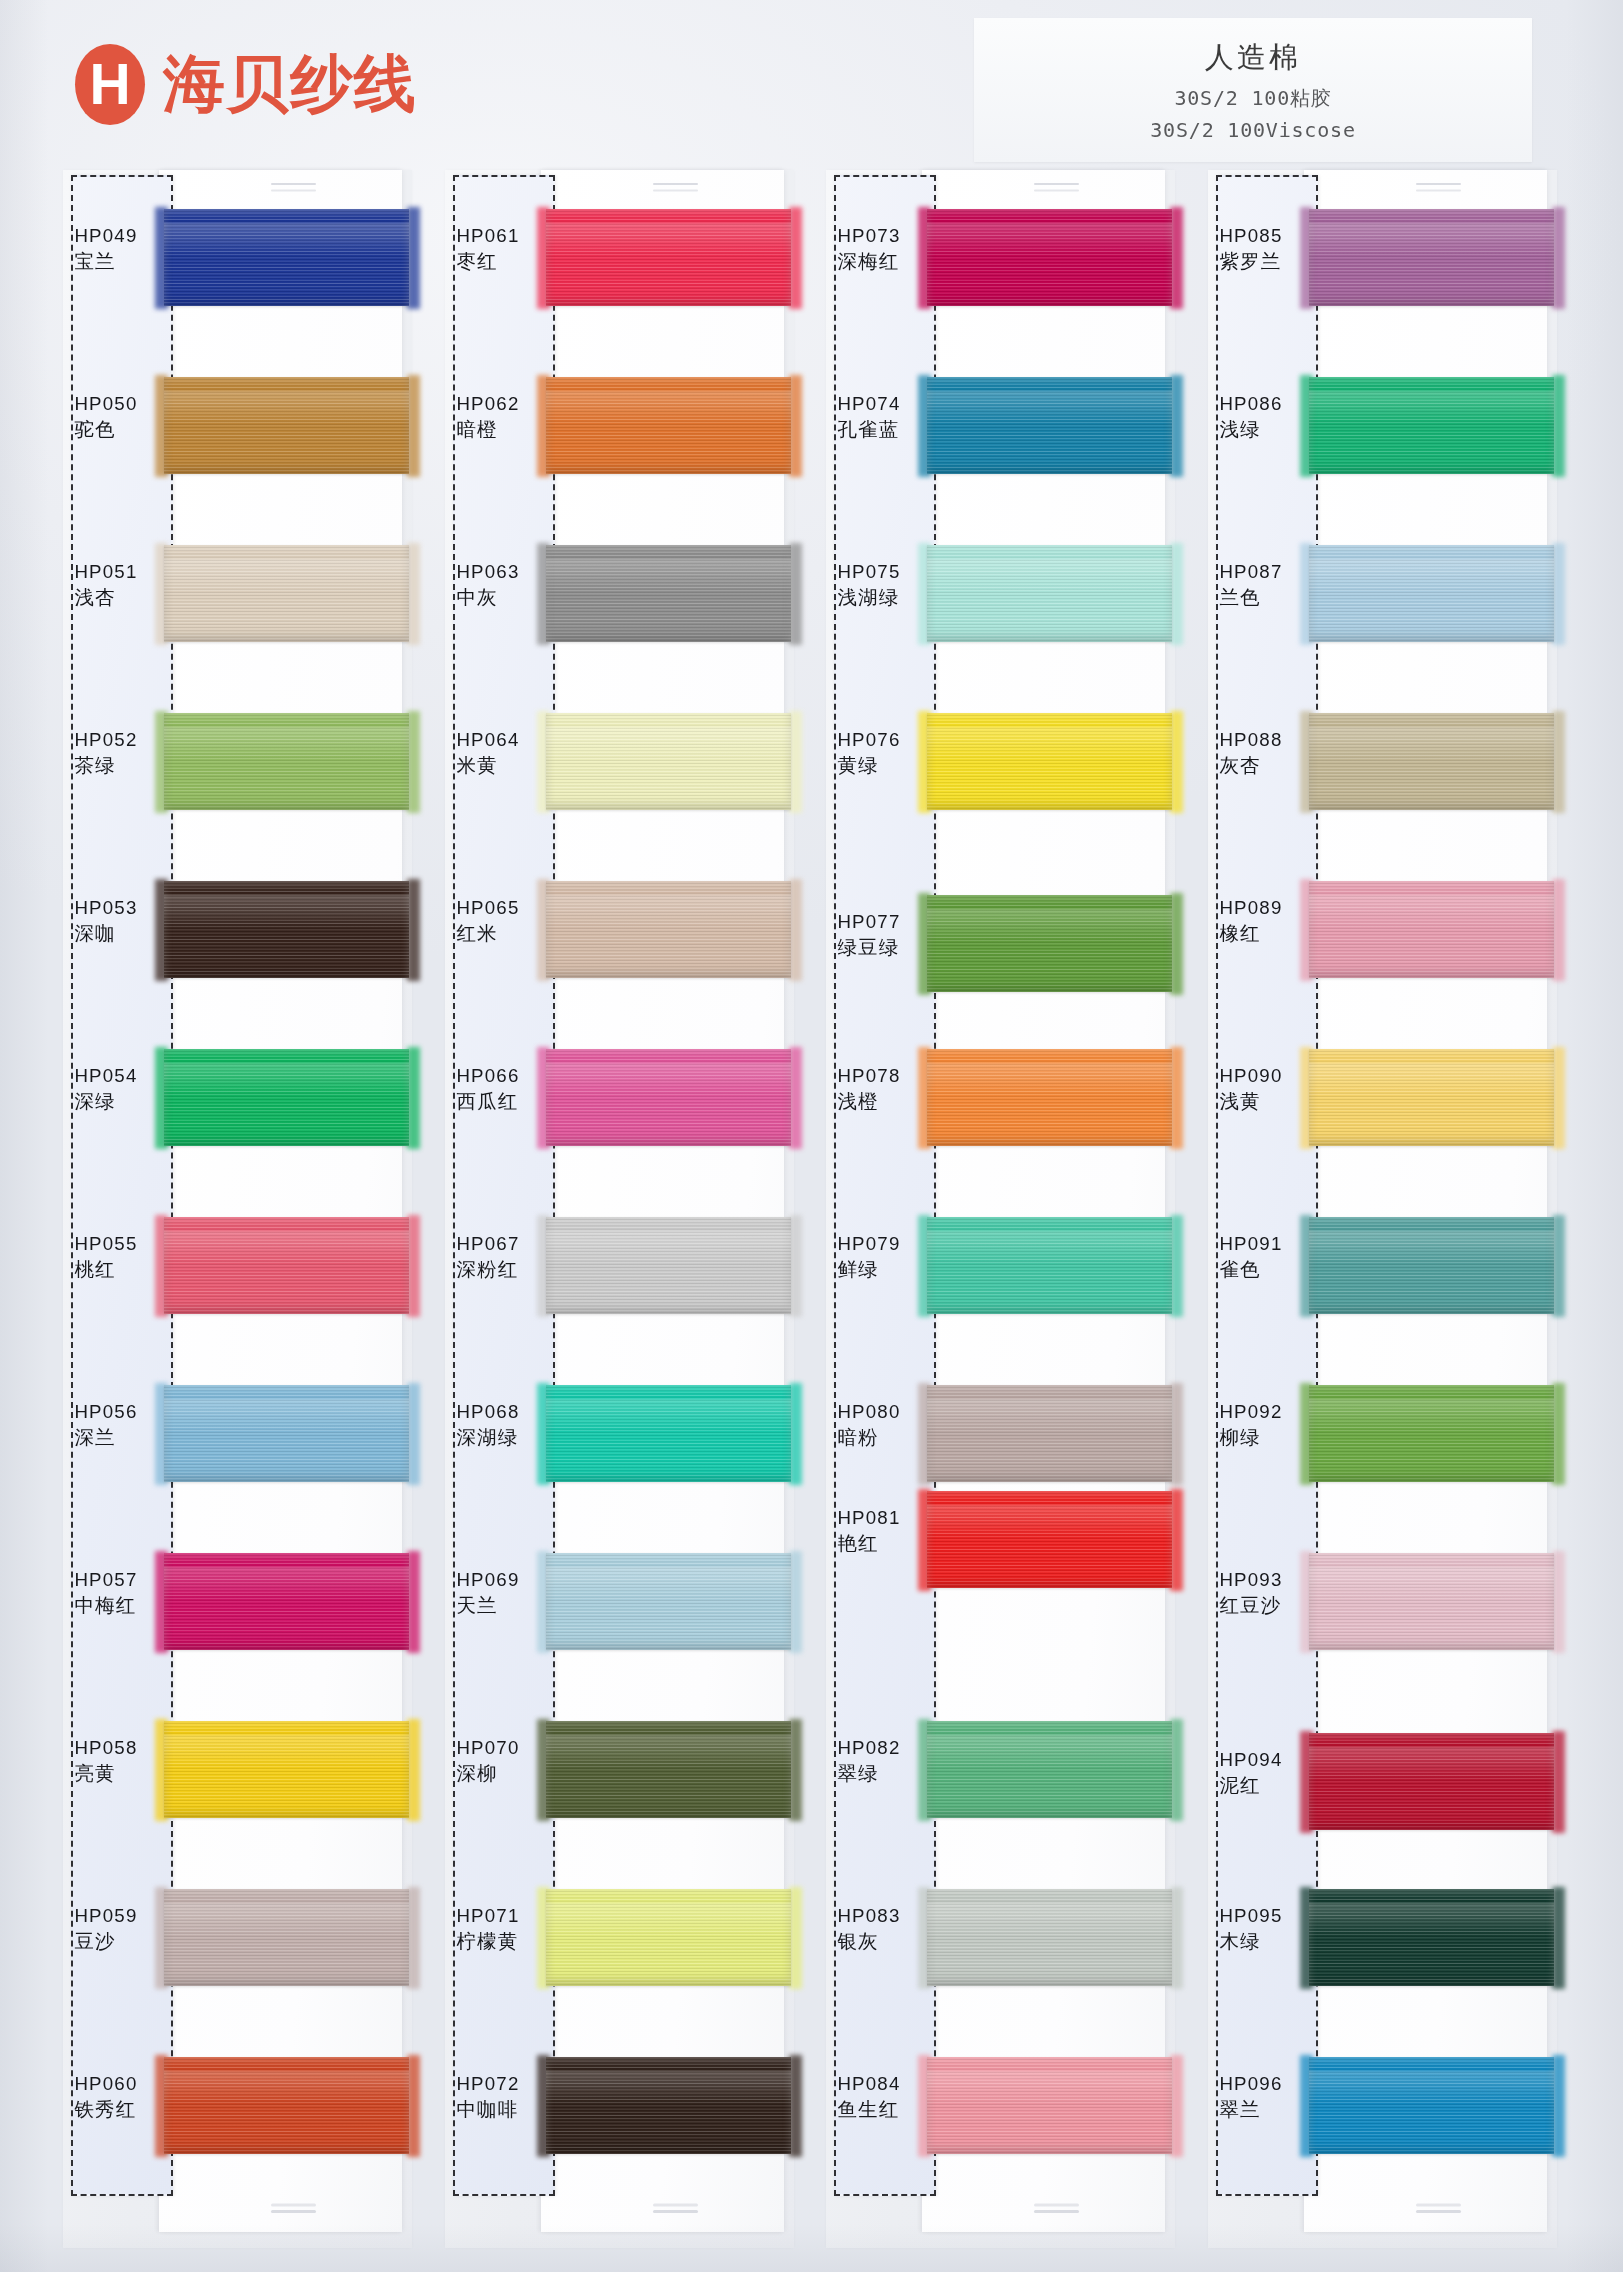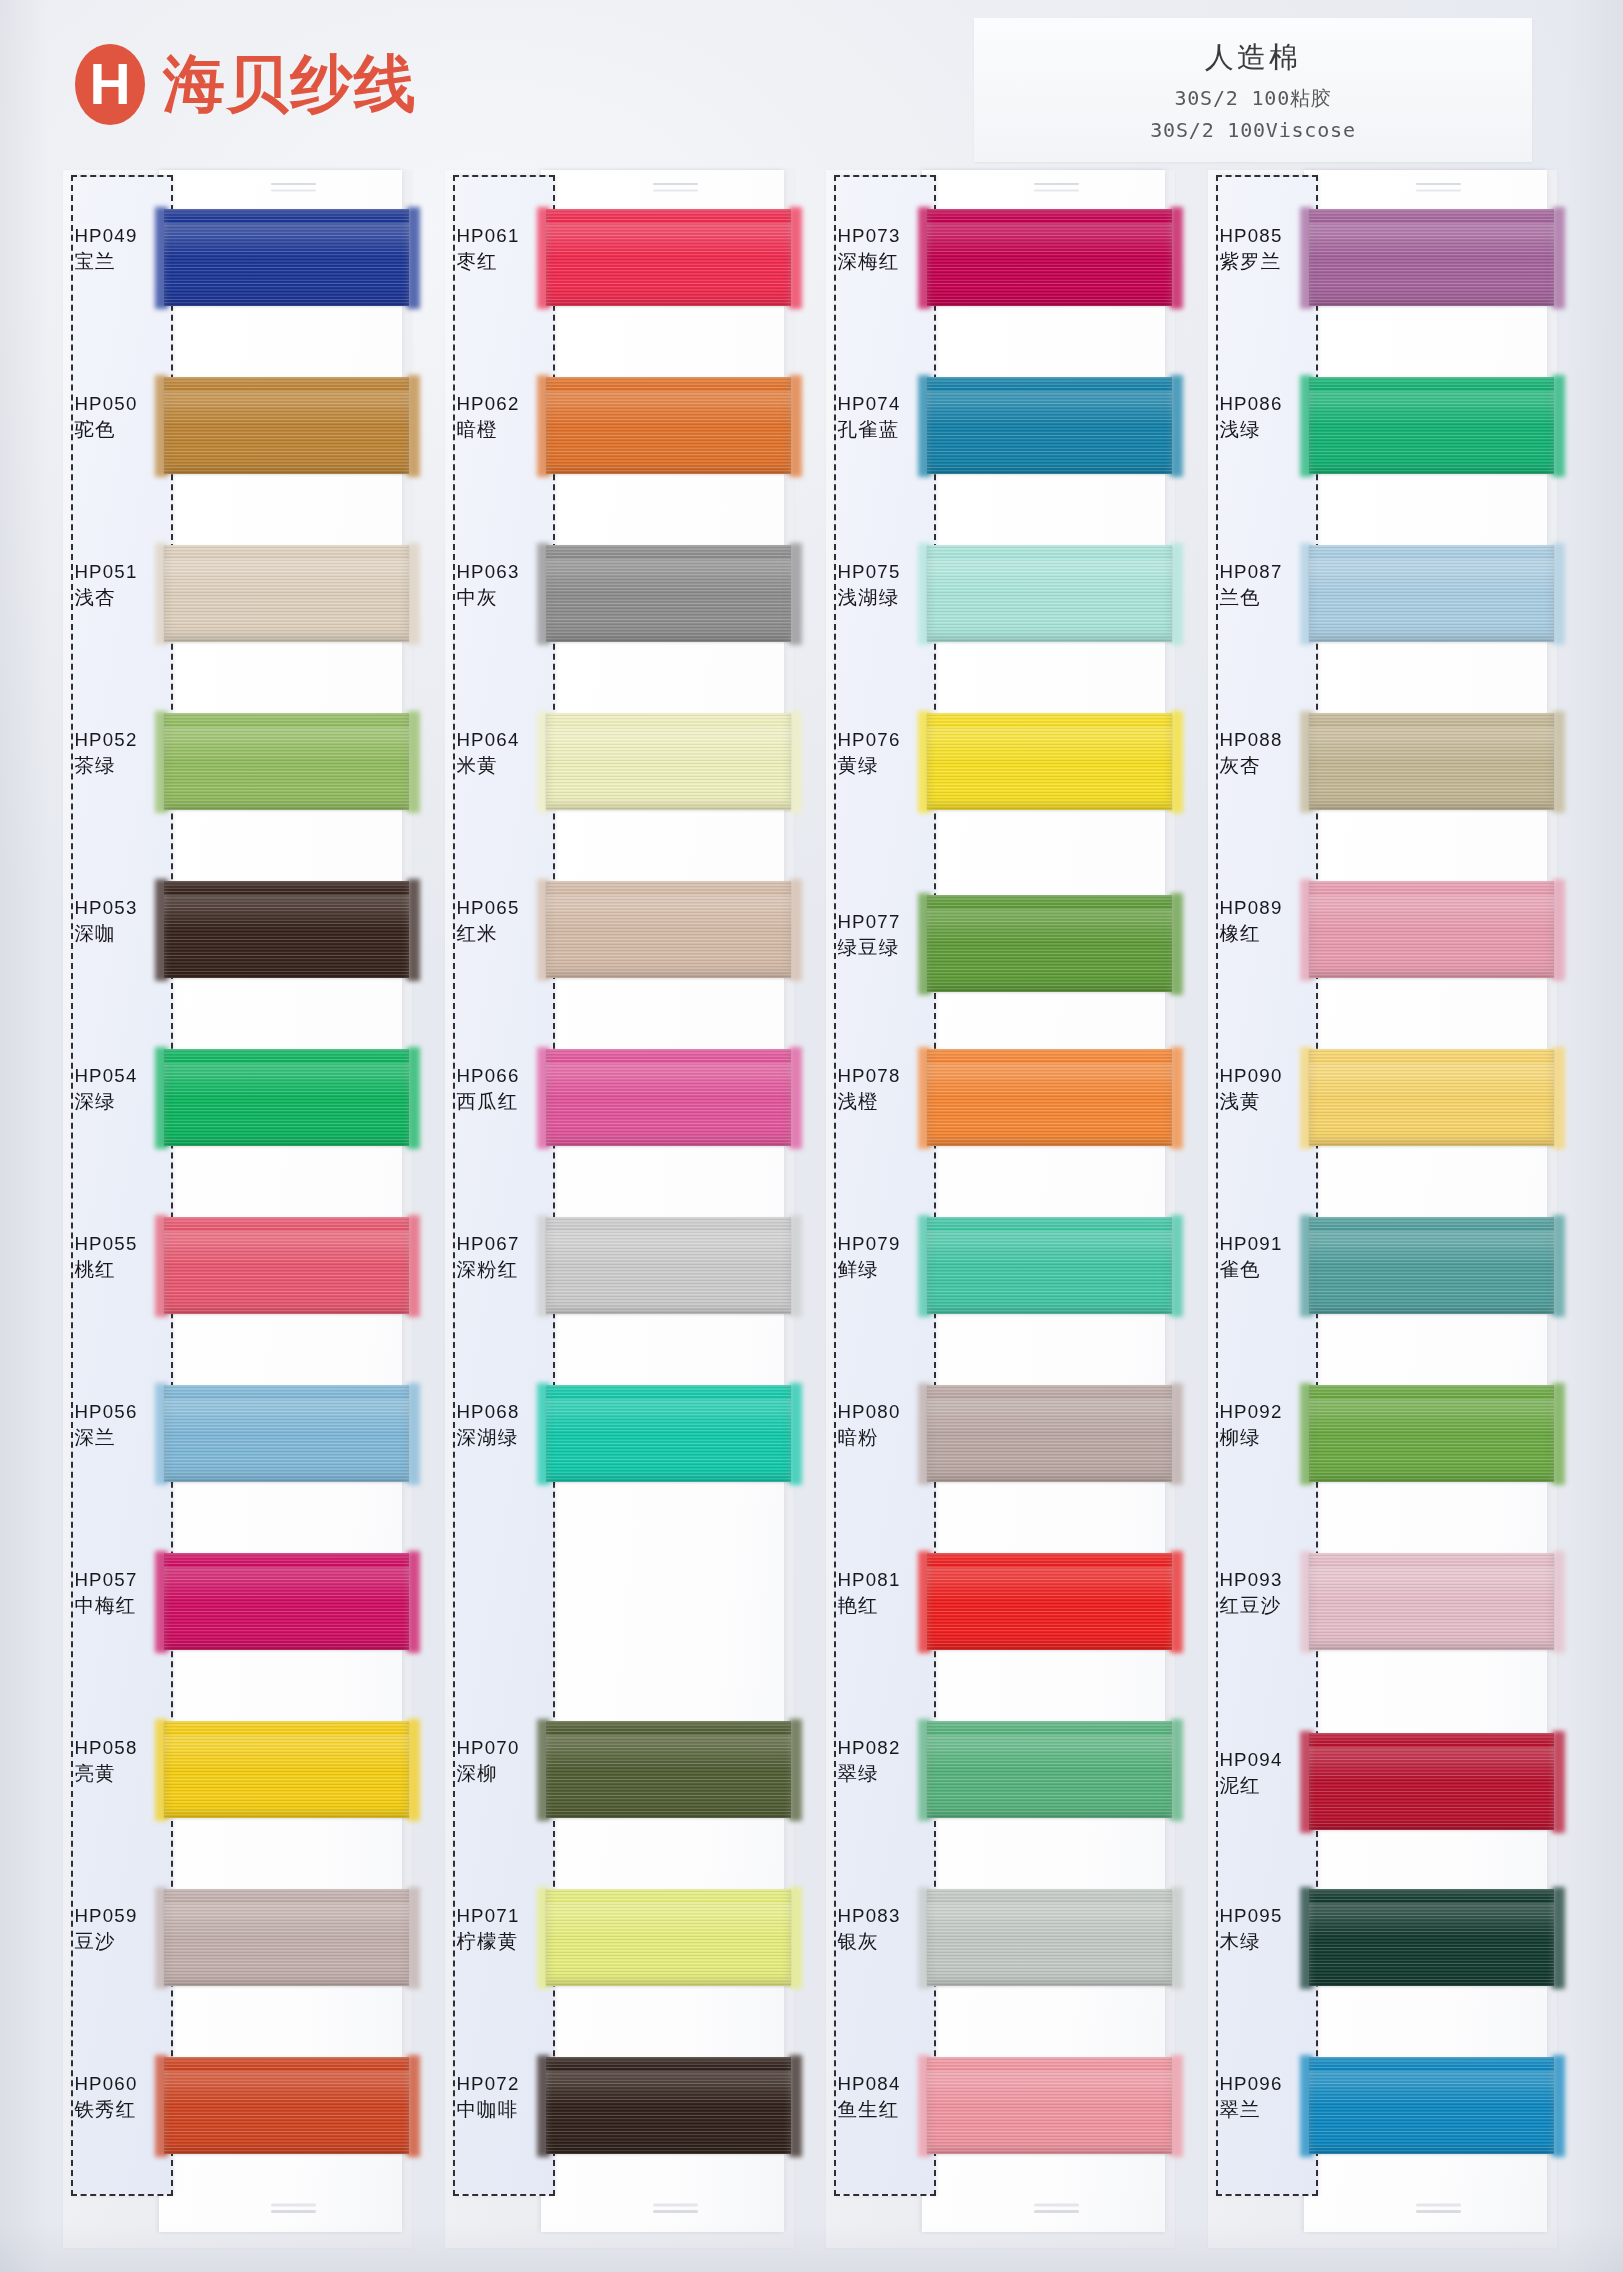--- a/index.html
+++ b/index.html
@@ -419,20 +419,32 @@
               <span class="row-code">HP068</span>
               <span class="row-name">深湖绿</span>
             </div>
             <div class="swatch">
               <div class="fuzz-l" style="background: rgb(18, 201, 171);"></div>
               <div class="fuzz-r" style="background: rgb(18, 201, 171);"></div>
               <div class="thread" style="background-color: rgb(18, 201, 171);"></div>
               <div class="sheen"></div>
             </div>
           </div>
+          <div class="row" style="top: 1362px;">
+            <div class="row-label">
+              <span class="row-code">HP069</span>
+              <span class="row-name">天兰</span>
+            </div>
+            <div class="swatch">
+              <div class="fuzz-l" style="background: rgb(169, 207, 221);"></div>
+              <div class="fuzz-r" style="background: rgb(169, 207, 221);"></div>
+              <div class="thread" style="background-color: rgb(169, 207, 221);"></div>
+              <div class="sheen"></div>
+            </div>
+          </div>
           <div class="row" style="top: 1530px;">
             <div class="row-label">
               <span class="row-code">HP070</span>
               <span class="row-name">深柳</span>
             </div>
             <div class="swatch">
               <div class="fuzz-l" style="background: rgb(79, 92, 50);"></div>
               <div class="fuzz-r" style="background: rgb(79, 92, 50);"></div>
               <div class="thread" style="background-color: rgb(79, 92, 50);"></div>
               <div class="sheen"></div>
@@ -558,21 +570,21 @@
               <span class="row-code">HP080</span>
               <span class="row-name">暗粉</span>
             </div>
             <div class="swatch">
               <div class="fuzz-l" style="background: rgb(187, 168, 164);"></div>
               <div class="fuzz-r" style="background: rgb(187, 168, 164);"></div>
               <div class="thread" style="background-color: rgb(187, 168, 164);"></div>
               <div class="sheen"></div>
             </div>
           </div>
-          <div class="row" style="top: 1362px;">
+          <div class="row" style="top: 1300px;">
             <div class="row-label">
               <span class="row-code">HP081</span>
               <span class="row-name">艳红</span>
             </div>
             <div class="swatch">
               <div class="fuzz-l" style="background: rgb(238, 29, 29);"></div>
               <div class="fuzz-r" style="background: rgb(238, 29, 29);"></div>
               <div class="thread" style="background-color: rgb(238, 29, 29);"></div>
               <div class="sheen"></div>
             </div>

